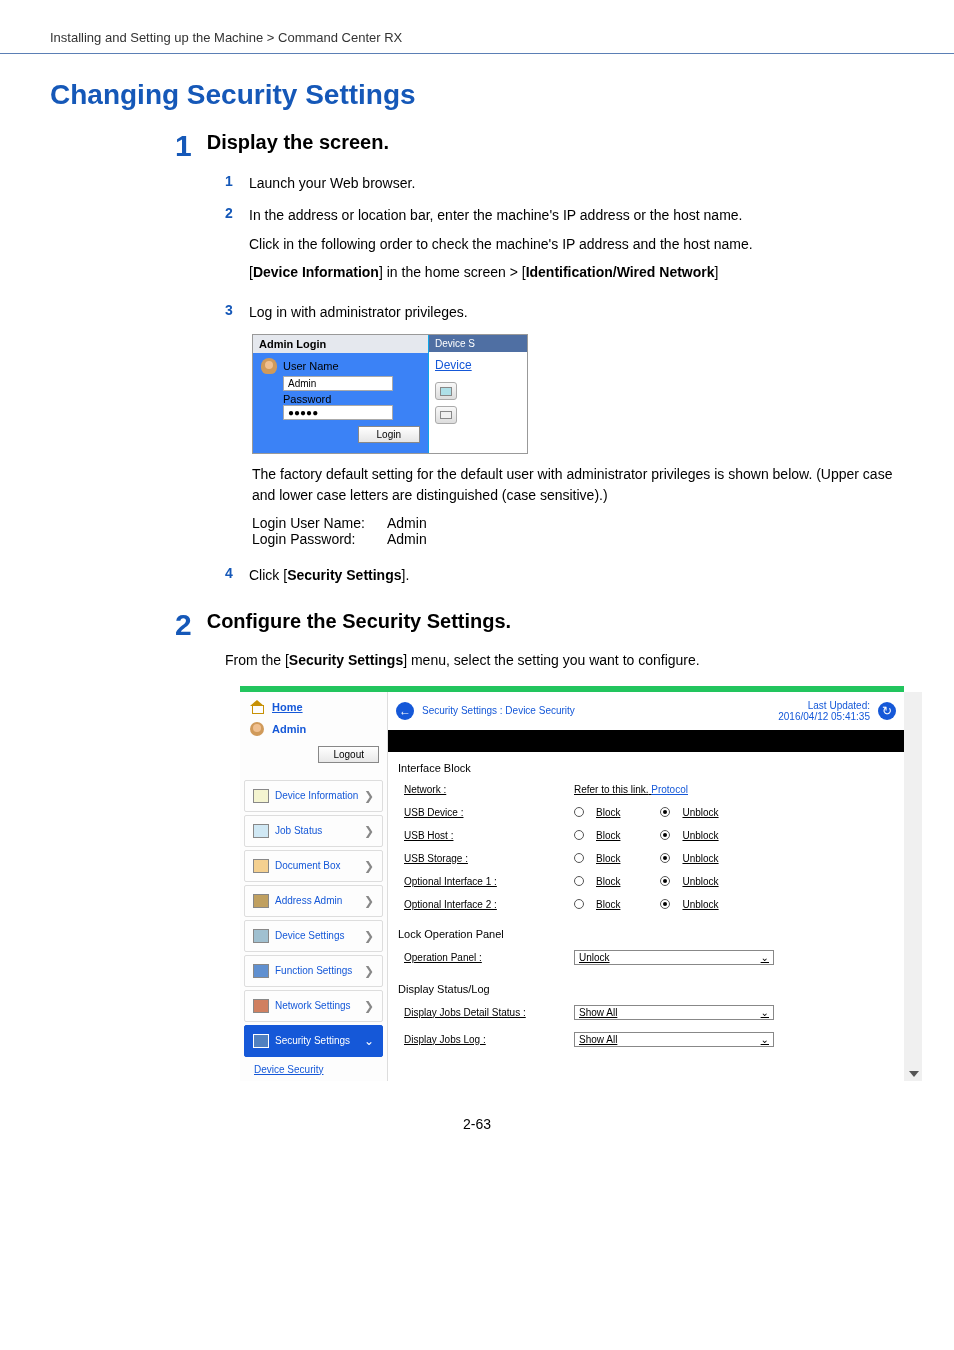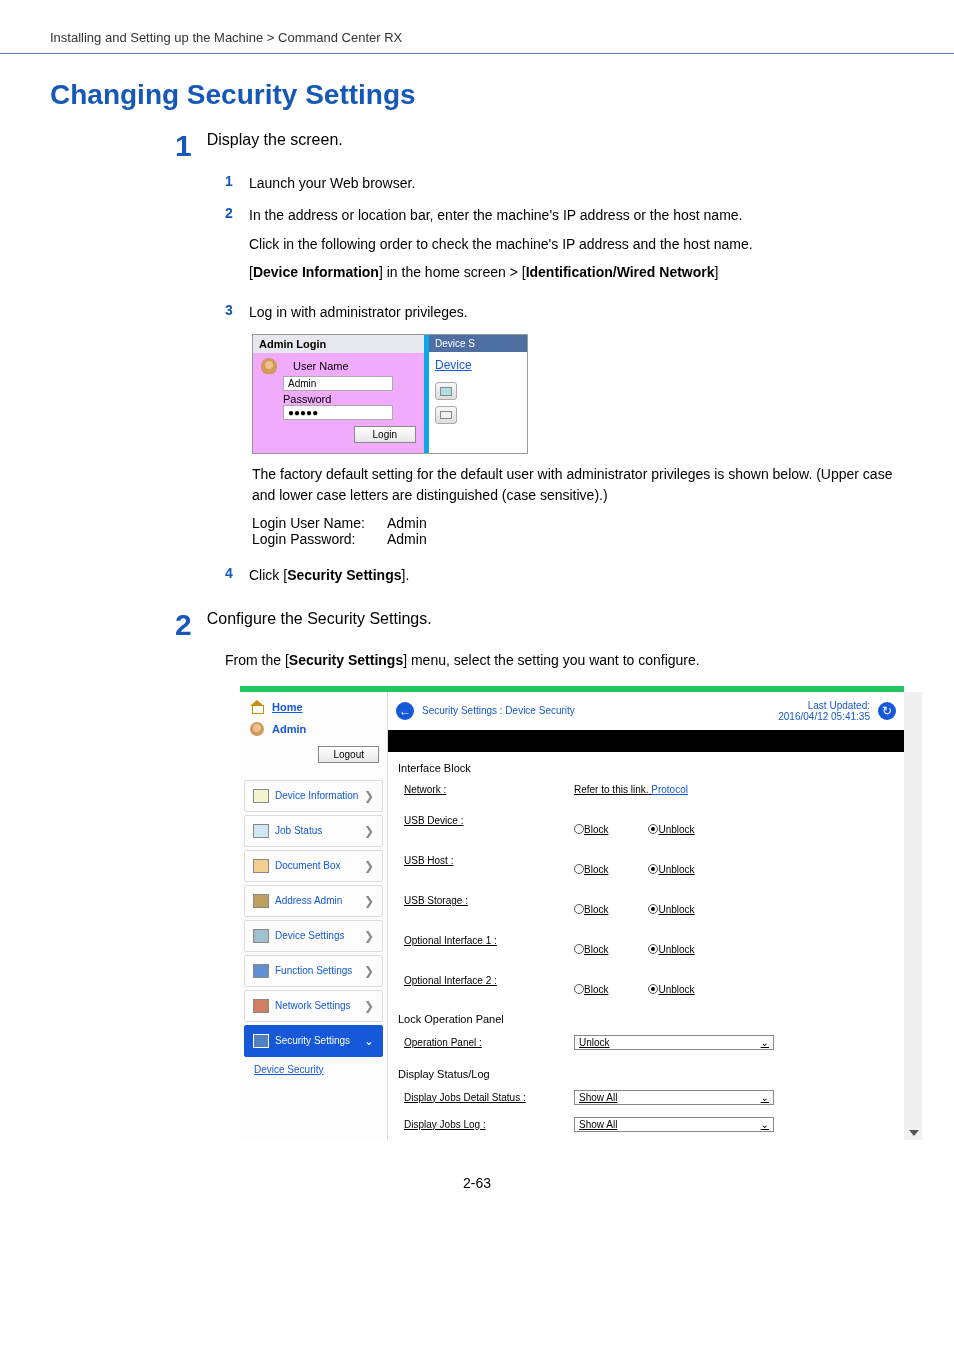--- a/index.html
+++ b/index.html
@@ -30,22 +30,22 @@
   }
   .big-num {
     color: #1558b8;
     font-size: 30px;
     font-weight: bold;
     font-family: Arial, sans-serif;
     margin-right: 15px;
     line-height: 1;
   }
   .step-heading {
-    font-size: 16px;
-    font-weight: normal;
+    font-size: 20px;
+    font-weight: bold;
     font-family: Arial, sans-serif;
   }
   .substep {
     margin: 12px 0 0 225px;
     display: flex;
     align-items: flex-start;
   }
   .sub-num {
     color: #1558b8;
     font-weight: bold;
@@ -61,26 +61,26 @@
     font-size: 14px;
     line-height: 1.45;
   }
   .login-screenshot {
     margin: 12px 0 10px 252px;
     display: flex;
     width: 276px;
     border: 1px solid #999;
   }
   .login-left {
-    width: 176px; background: #f0abfc; border-right: 5px solid #0ea5e9;
+    width: 176px; background: #3b82f6; border-right: 1px solid #0ea5e9;
     font-size: 11px;
   }
   .login-head { background: #e5e8ee; padding: 3px 6px; font-weight: bold; font-size: 11px; }
   .login-body { padding: 5px 8px 10px 8px; }
-  .login-body .row { display: flex; align-items: center; margin-bottom: 2px; gap: 10px; }
+  .login-body .row { display: flex; align-items: center; margin-bottom: 2px; }
   .user-icon { width: 16px; height: 16px; background: #d09a5a; border-radius: 50% 50% 40% 40%; margin-right: 6px; position: relative; }
   .user-icon::after { content:''; position:absolute; top:3px; left:4px; width:8px; height:8px; background:#f0c090; border-radius:50%; }
   .login-input { display:inline-block; border:1px solid #aaa; padding:1px 4px; font-size: 10px; width: 110px; margin-left: 22px; margin-bottom:2px; background:#fff;}
   .login-btn-row { text-align: right; margin-top: 4px; }
   .login-btn { border:1px solid #888; background: linear-gradient(#fff,#e5e5e5); padding: 2px 18px; font-size: 10px; }
   .login-right { flex:1; background:#fff; }
   .login-right-head { background:#4f6fa3; color:#fff; font-size:10px; padding:3px 6px; }
   .login-right-link { color:#1558d8; font-size:12px; padding:6px; text-decoration: underline; }
   .login-right-icons { padding:4px 6px; }
   .lr-icon { width:22px; height:18px; border:1px solid #aaa; border-radius:3px; margin-bottom:6px; background: linear-gradient(#f8f8f8,#ddd); display:flex; align-items:center; justify-content:center;}
@@ -131,21 +131,21 @@
   .refresh-circle{width:18px;height:18px;border-radius:50%;background:#1558d8;color:#fff;display:flex;align-items:center;justify-content:center;font-size:12px;}
   .crumb{color:#1558d8;font-size:10px;}
   .lastupd{margin-left:auto; text-align:right; color:#1558d8; font-size:10px; padding-right:8px;}
   .main-blackbar{height:22px;background:#000;}
   .main-section-title{background:#4f6fa3;color:#fff;padding:4px 8px;font-size:11px;}
   .setting-group{padding:0 8px;}
   .group-head{padding:10px 2px 6px 2px;font-size:11px;color:#000;}
   .setting-row{display:flex;align-items:center;padding:4px 0 8px 8px;font-size:10px;text-decoration:underline;}
   .set-label{width:170px;}
   .set-ctrl{flex:1;display:flex;align-items:center;gap:40px;}
-  .radio-opt{display:flex;align-items:center;gap:0;margin-top:17px;}
+  .radio-opt{display:flex;align-items:center;gap:12px;}
   .radio-dot{width:10px;height:10px;border:1px solid #555;border-radius:50%;display:inline-block;position:relative;}
   .radio-dot.on::after{content:'';position:absolute;top:2px;left:2px;width:4px;height:4px;background:#000;border-radius:50%;}
   .protocol-link{color:#1558d8;text-decoration:underline;}
   .select-box{border:1px solid #888;padding:1px 4px;width:200px;font-size:10px;display:flex;justify-content:space-between;align-items:center;background:#fff;}
   .select-box .car{font-size:10px;}
 
   .page-footer{ text-align:center; margin-top:35px; font-size:14px; padding-bottom:30px;}
 </style>
 </head>
 <body>

